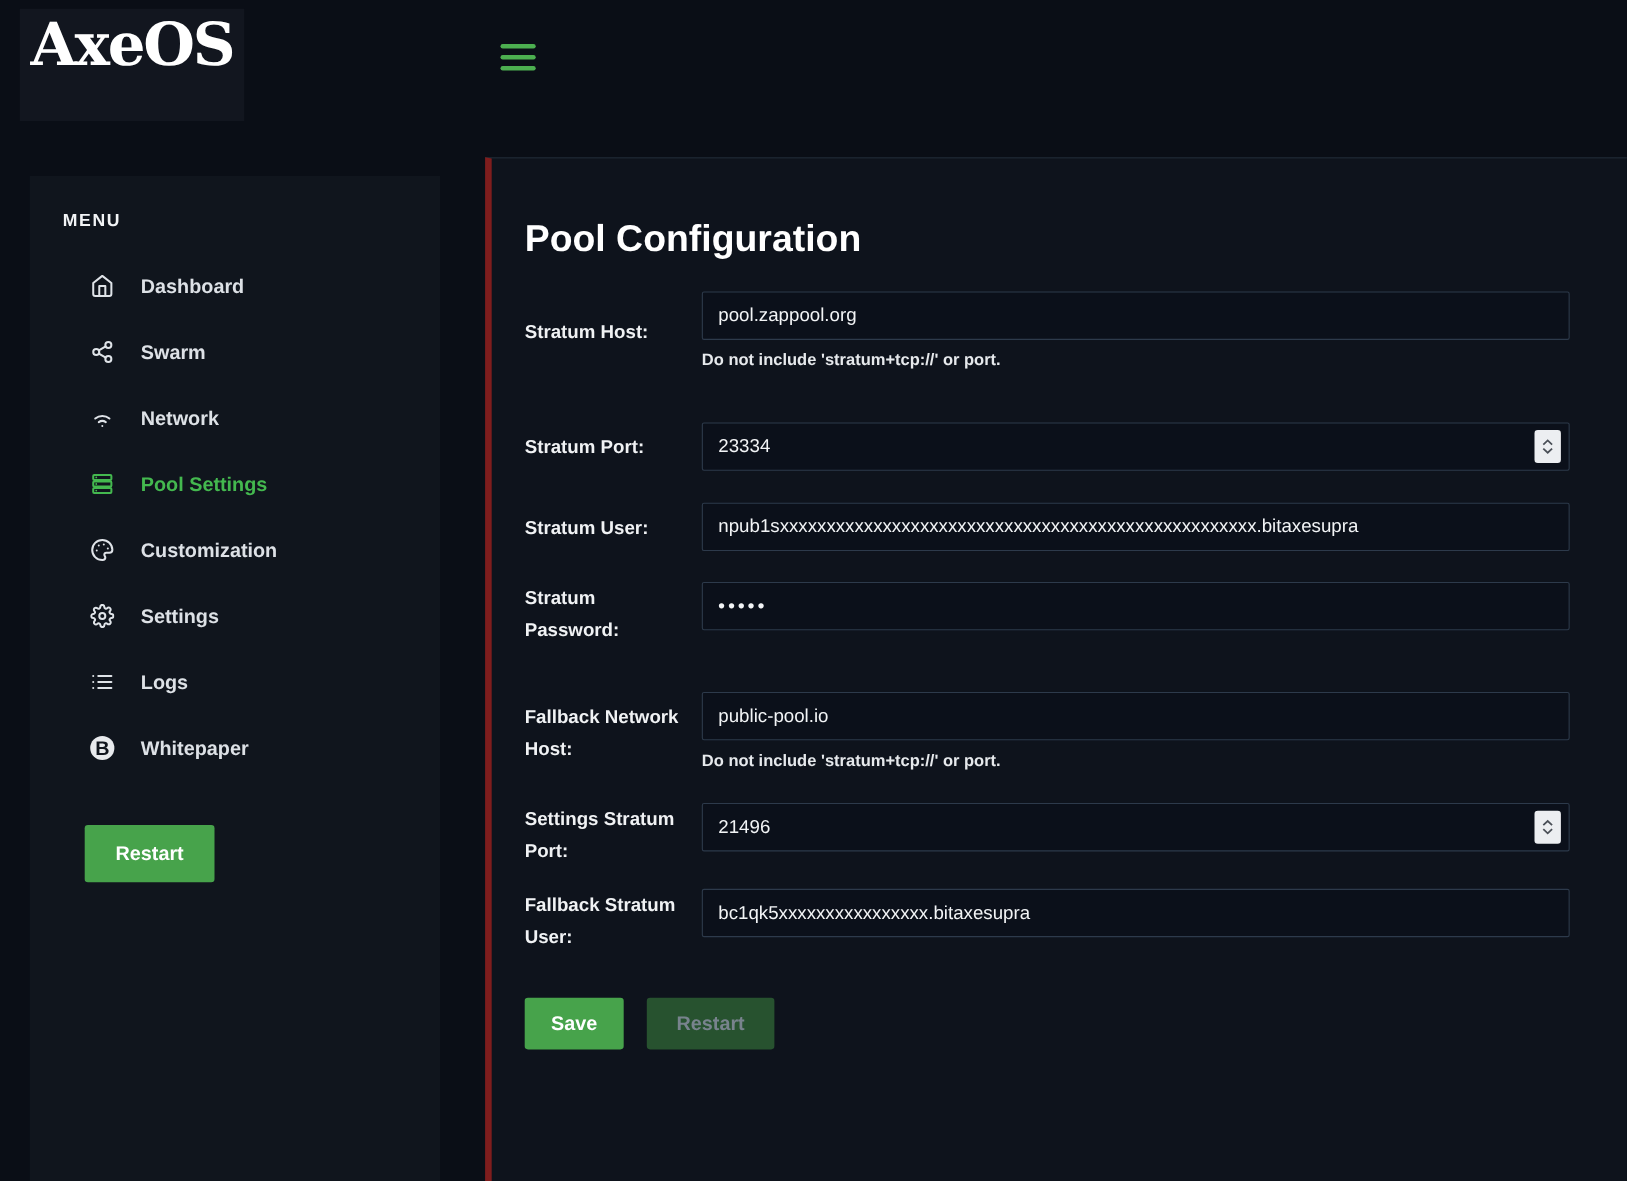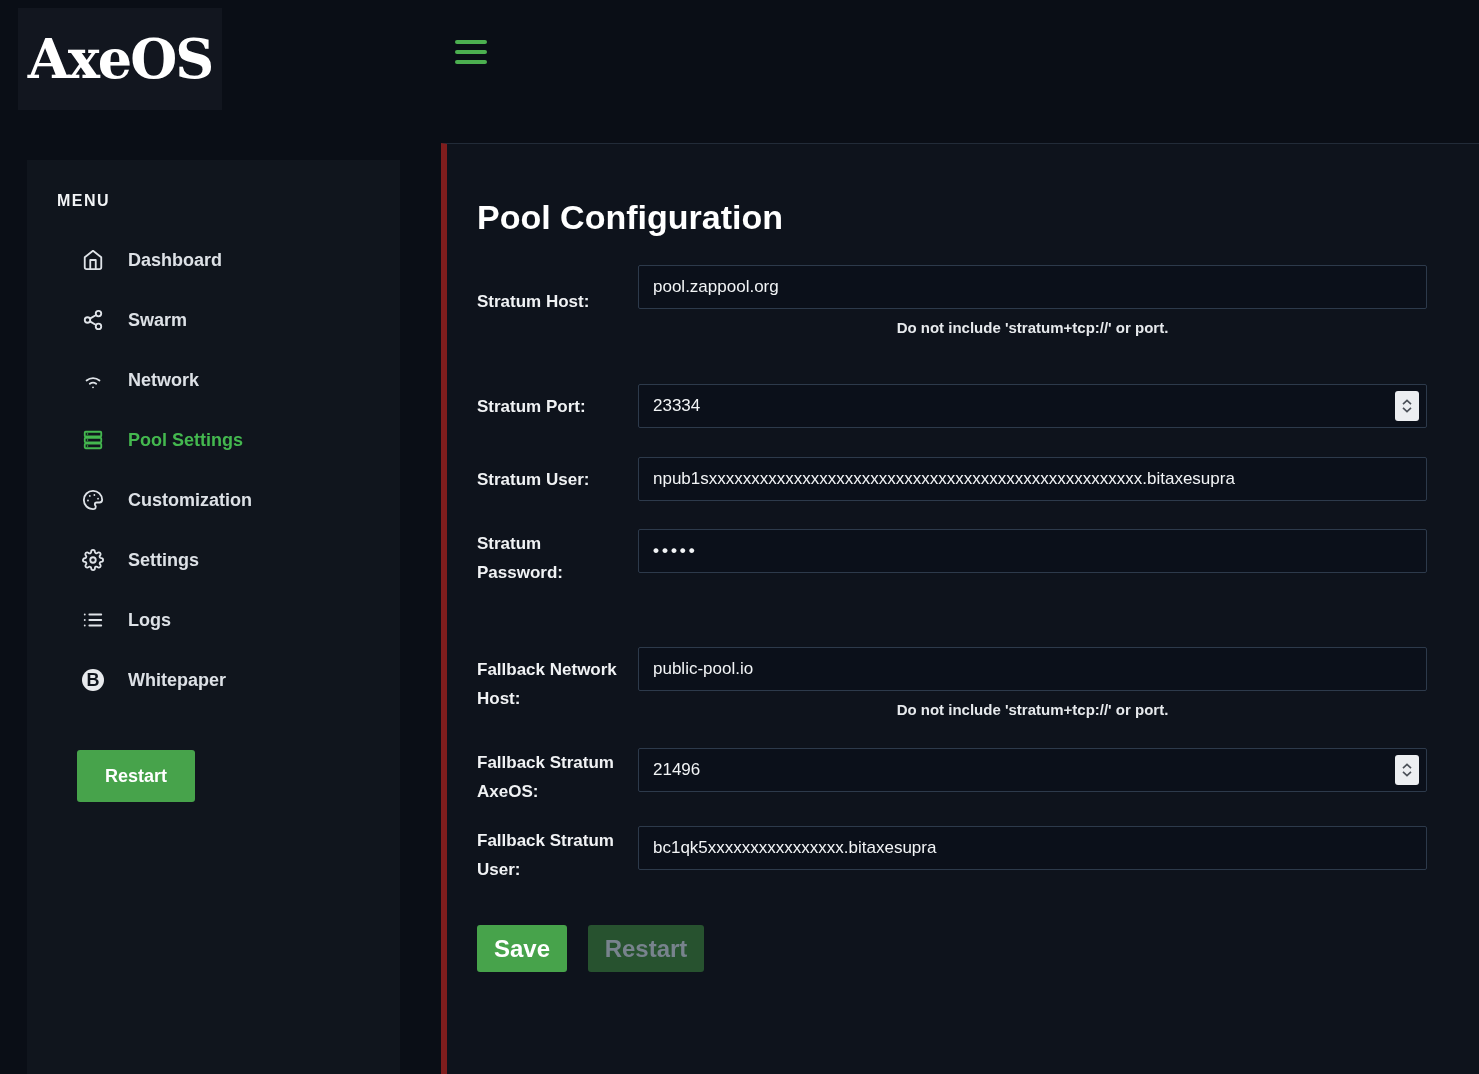--- a/index.html
+++ b/index.html
@@ -7,21 +7,21 @@
   body {
     background:#0a0e16;
     font-family:"Liberation Sans", sans-serif;
     color:#eef1f4;
     position:relative;
   }
 
   
   .logo-block{
     position:absolute; left:18px; top:8px; width:204px; height:102px;
-    background:#12161f; display:flex; align-items:center; justify-content:center;
+    background:#12161f; display:flex; align-items:flex-start; justify-content:center;
   }
   .logo-text{
     font-family:"DejaVu Serif", serif; font-weight:bold; font-size:54px;
     color:#ffffff; letter-spacing:-2px;
   }
   .hamburger{
     position:absolute; left:455px; top:36px; width:36px; height:32px;
     background:transparent; border:none; cursor:pointer;
     display:flex; flex-direction:column; justify-content:center; gap:6px;
   }
@@ -71,32 +71,32 @@
   .row{ display:grid; grid-template-columns:161px 789px; align-items:center; }
   .row.align-start{ align-items:start; }
   .row .flabel{ font-size:17px; line-height:29px; font-weight:bold; color:#f0f2f4; padding-right:10px; }
   .field{ position:relative; }
   .tinput{
     width:100%; height:44px; background:#0b101a; border:1px solid #2d3a4b;
     border-radius:2px; color:#f2f4f6; font-size:17px; padding:0 14px;
     font-family:"Liberation Sans", sans-serif; outline:none;
   }
   .tinput.pw{ letter-spacing:3px; font-weight:bold; }
-  .helper{ margin-top:9px; font-size:15px; line-height:20px; font-weight:bold; color:#e6e9ec;text-align:center; }
+  .helper{ margin-top:9px; font-size:15px; line-height:20px; font-weight:bold; color:#e6e9ec; }
   .stepper{
     position:absolute; right:8px; top:7px; width:24px; height:30px;
     background:#eceef1; border:none; border-radius:3px; cursor:pointer;
     display:flex; align-items:center; justify-content:center;
   }
   .stepper svg{ stroke:#4b5058; fill:none; stroke-width:1.6; }
   .mb30{ margin-bottom:46px; } .mb29{ margin-bottom:29px; } .mb28{ margin-bottom:28px; }
-  .mb42{ margin-bottom:60px; } .mb20{ margin-bottom:20px; } .mb19{ margin-bottom:33px; }
+  .mb42{ margin-bottom:42px; } .mb20{ margin-bottom:20px; } .mb19{ margin-bottom:33px; }
   .actions{ margin-top:41px; display:flex; gap:21px; }
   .btn{
-    height:47px; border:none; border-radius:3px; font-size:24px; font-weight:bold;
+    height:47px; border:none; border-radius:3px; font-size:18px; font-weight:bold;
     font-family:"Liberation Sans", sans-serif; cursor:pointer;
   }
   .btn-save{ width:90px; background:#47a34b; color:#ffffff; }
   .btn-restart-disabled{ width:116px; background:#27522f; color:#78838d; cursor:default; }
 </style>
 </head>
 <body>
 
 <div class="logo-block">
   <span class="logo-text">AxeOS</span>
@@ -233,21 +233,21 @@
 
     <div class="row mb28">
       <div class="flabel">Fallback Network Host:</div>
       <div class="field">
         <input class="tinput" type="text" value="public-pool.io" style="">
         <div class="helper">Do not include 'stratum+tcp://' or port.</div>
       </div>
     </div>
 
     <div class="row align-start mb20">
-      <div class="flabel">Fallback Stratum AxeOS:</div>
+      <div class="flabel">Settings Stratum Port:</div>
       <div class="field">
         <input class="tinput" type="text" value="21496" style="">
         <button class="stepper">
           <svg width="12" height="16" viewBox="0 0 12 16">
             <polyline points="2,6.2 6,2.4 10,6.2"></polyline>
               <polyline points="2,9.8 6,13.6 10,9.8"></polyline>
           </svg>
         </button>
       </div>
     </div>

